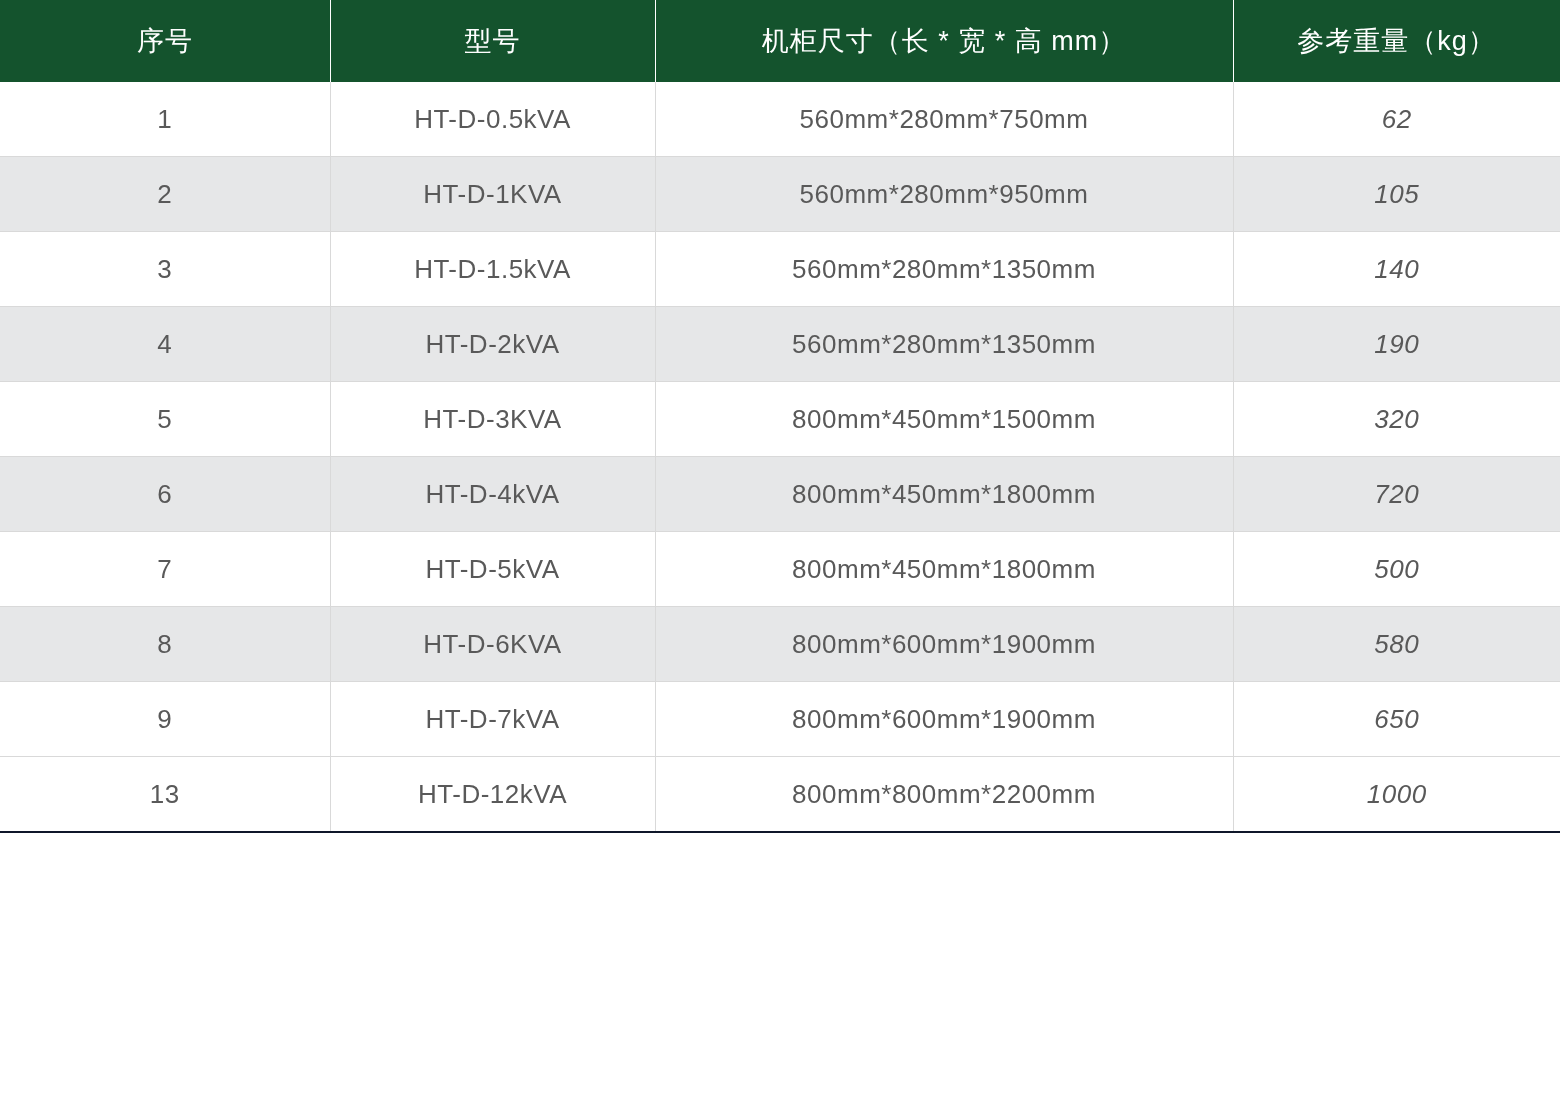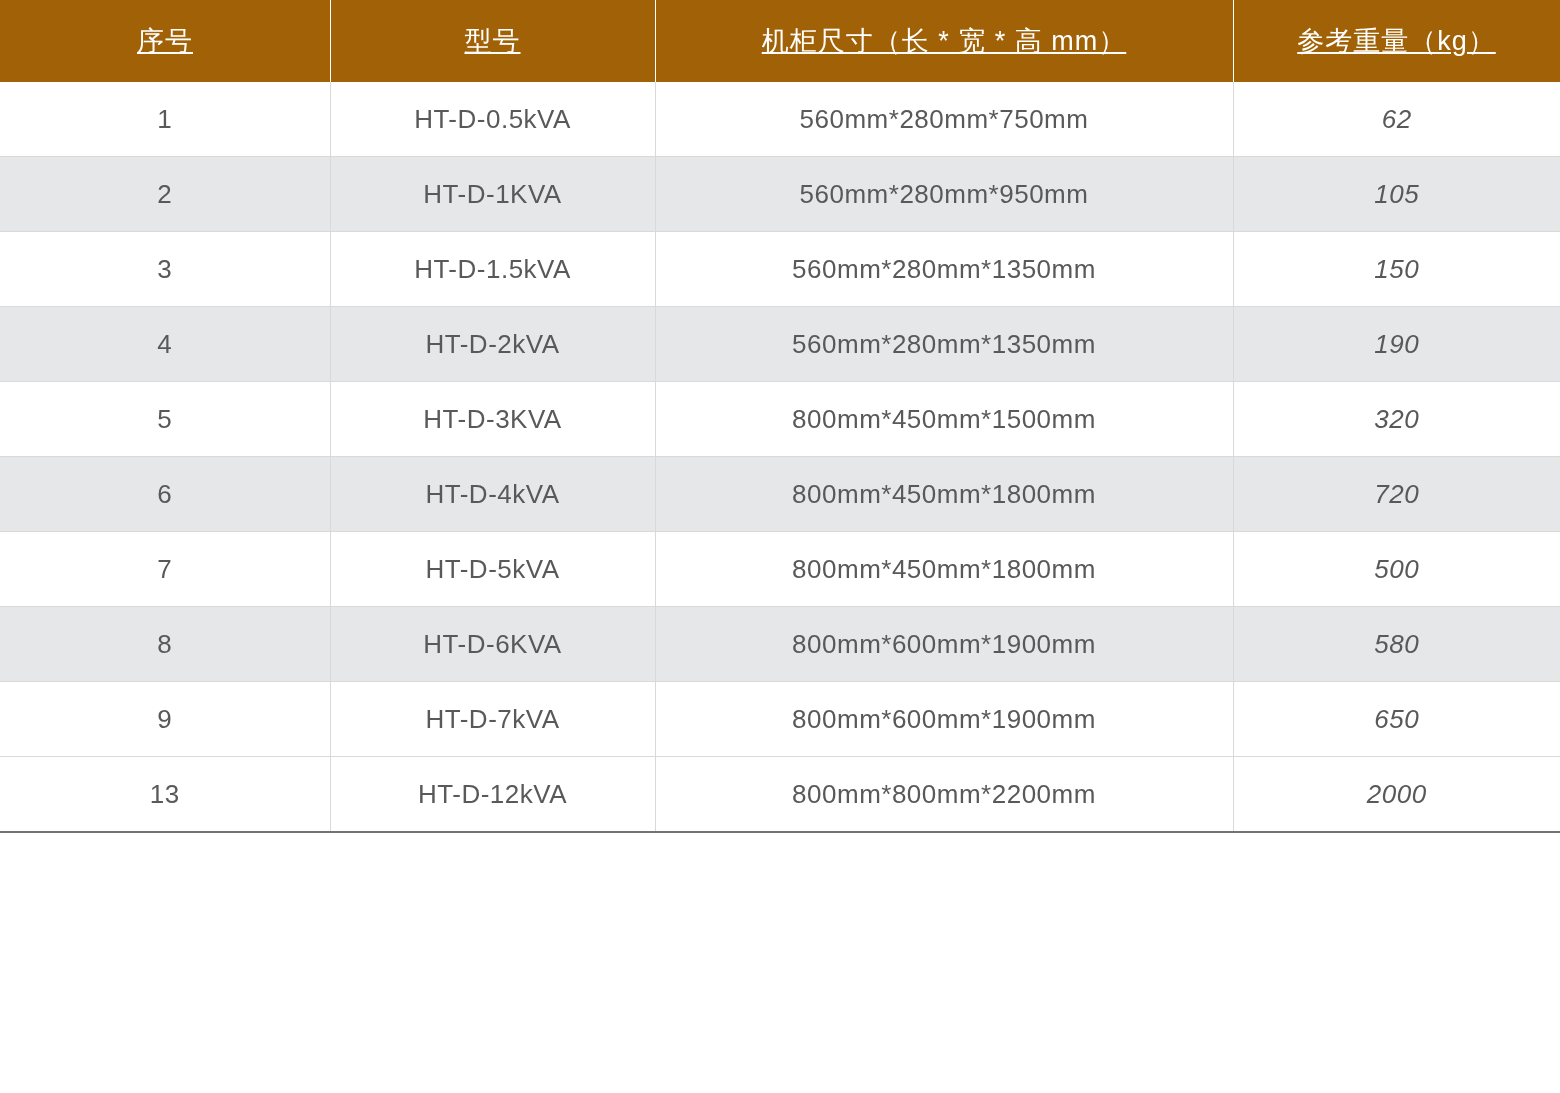--- a/index.html
+++ b/index.html
@@ -23,30 +23,29 @@
     border-collapse: collapse;
     width: 1560px;
     table-layout: fixed;
   }
   table.spec-table col.c0 { width: 330px; }
   table.spec-table col.c1 { width: 325px; }
   table.spec-table col.c2 { width: 578px; }
   table.spec-table col.c3 { width: 327px; }
 
   thead th {
-    background: #a16207;
+    background: #14532d;
     color: #ffffff;
     font-size: 27px;
     font-weight: normal;
     height: 80px;
     text-align: center;
     vertical-align: middle;
     letter-spacing: 1px;
     border: none;
-    text-decoration: underline;
   }
   thead th.divider {
     box-shadow: inset 1px 0 0 #ffffff;
   }
   tbody td {
     height: 72px;
     text-align: center;
     vertical-align: middle;
     font-size: 26px;
     color: #595959;
@@ -58,21 +57,21 @@
     border-right: none;
     font-style: italic;
   }
   tbody tr.odd td {
     background: #ffffff;
   }
   tbody tr.even td {
     background: #e6e7e8;
   }
   tbody tr:last-child td {
-    border-bottom: 2px solid #737373;
+    border-bottom: 2px solid #0f172a;
   }
 </style>
 </head>
 <body>
 
 <div class="page">
 
   <table class="spec-table">
     <colgroup>
       <col class="c0">
@@ -98,21 +97,21 @@
       <tr class="even">
         <td>2</td>
         <td>HT-D-1KVA</td>
         <td>560mm*280mm*950mm</td>
         <td>105</td>
       </tr>
       <tr class="odd">
         <td>3</td>
         <td>HT-D-1.5kVA</td>
         <td>560mm*280mm*1350mm</td>
-        <td>150</td>
+        <td>140</td>
       </tr>
       <tr class="even">
         <td>4</td>
         <td>HT-D-2kVA</td>
         <td>560mm*280mm*1350mm</td>
         <td>190</td>
       </tr>
       <tr class="odd">
         <td>5</td>
         <td>HT-D-3KVA</td>
@@ -140,18 +139,18 @@
       <tr class="odd">
         <td>9</td>
         <td>HT-D-7kVA</td>
         <td>800mm*600mm*1900mm</td>
         <td>650</td>
       </tr>
       <tr class="odd">
         <td>13</td>
         <td>HT-D-12kVA</td>
         <td>800mm*800mm*2200mm</td>
-        <td>2000</td>
+        <td>1000</td>
       </tr>
     </tbody>
   </table>
 
 </div>
 
 </body></html>

